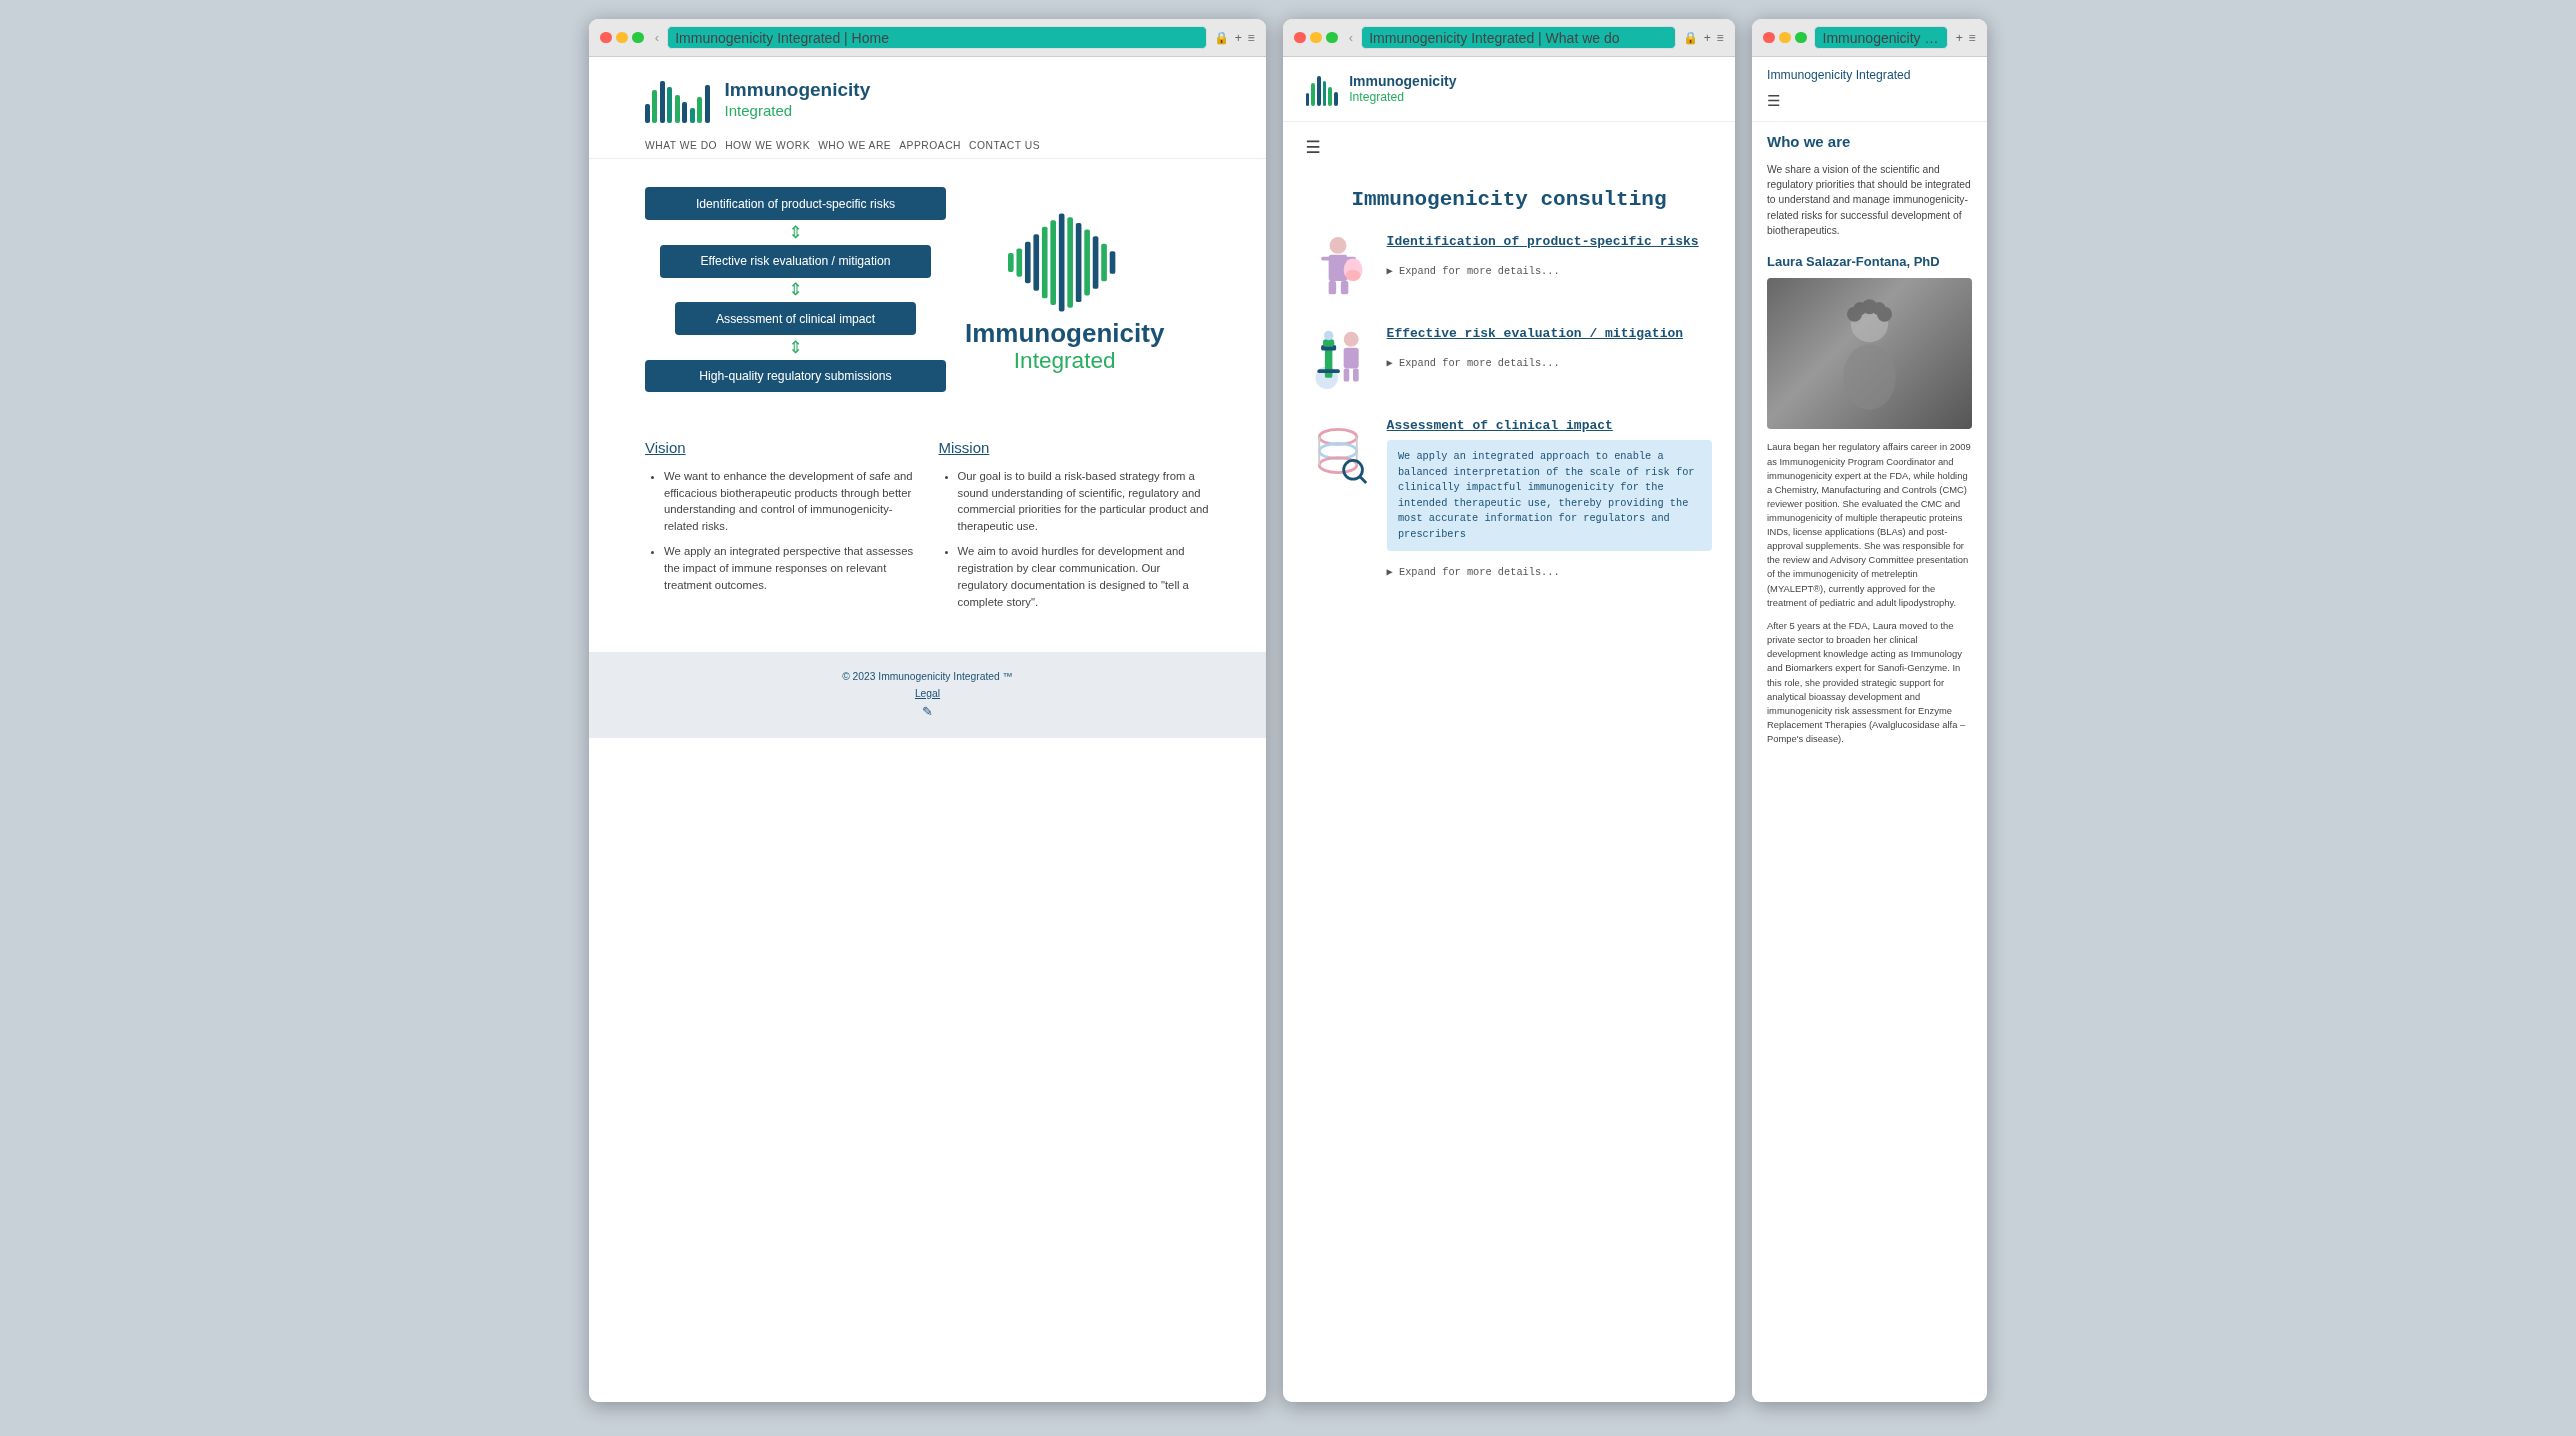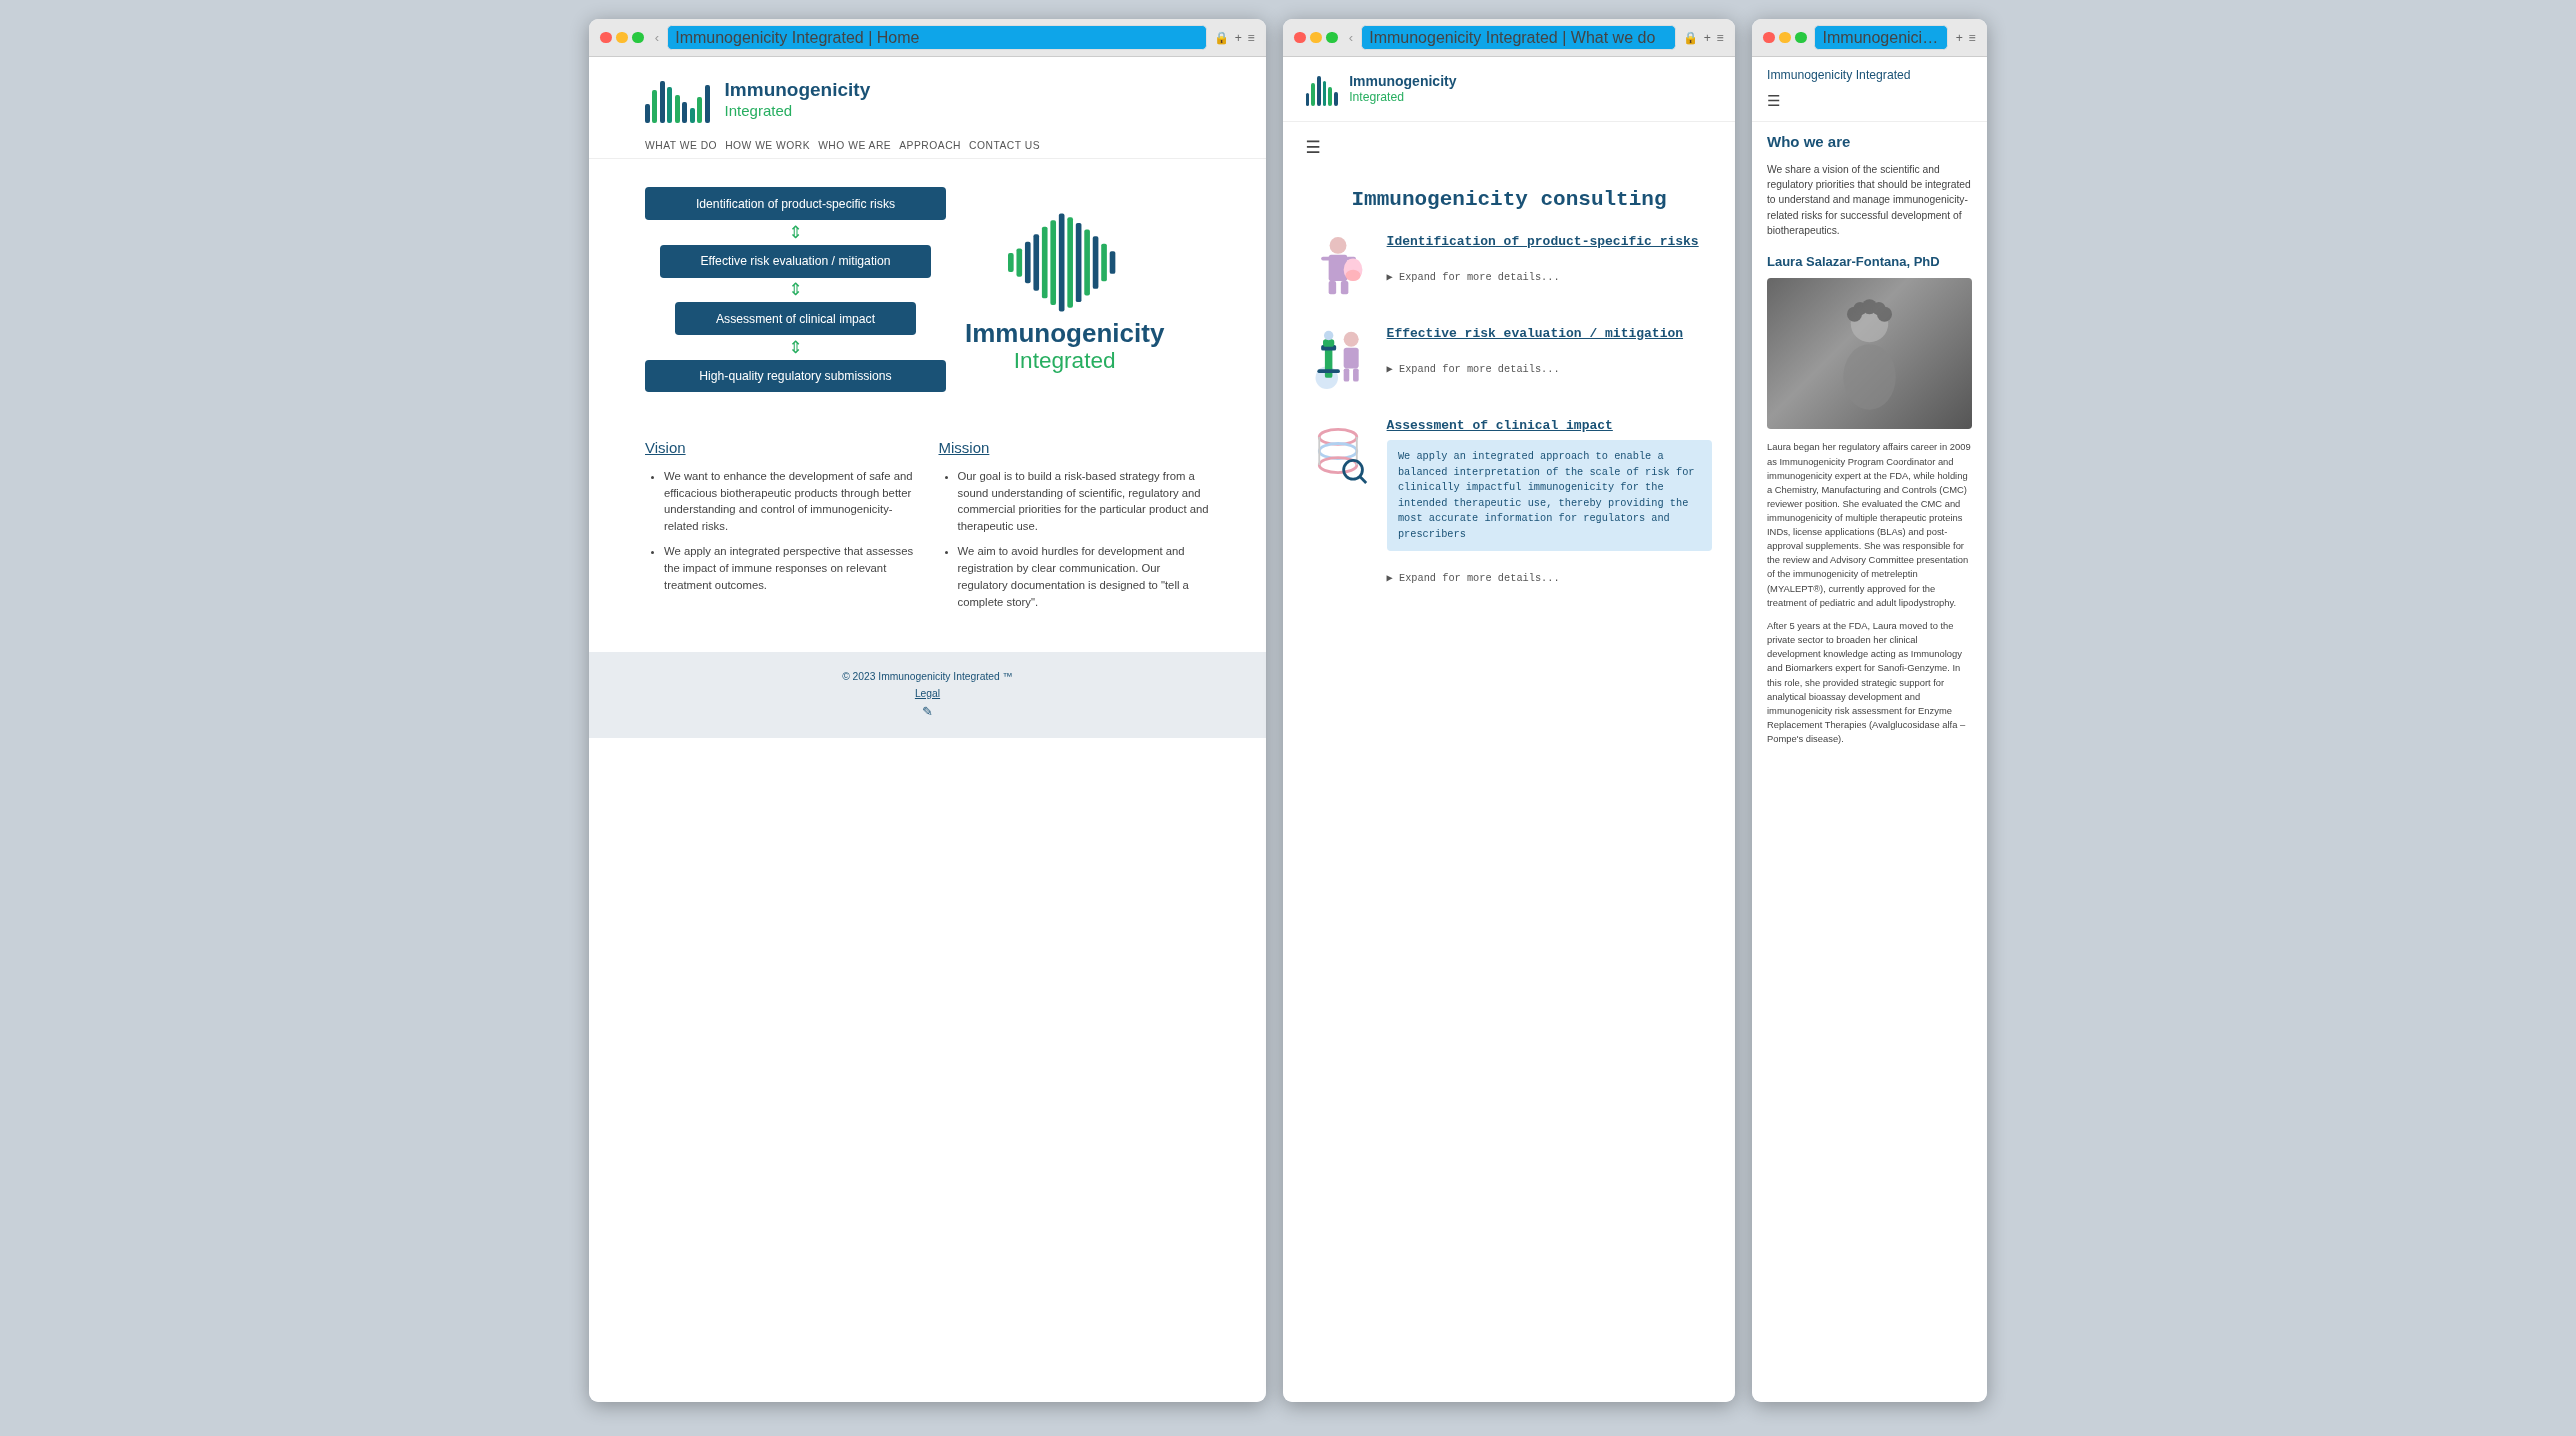--- a/index.html
+++ b/index.html
@@ -48,24 +48,24 @@
 
     .back-btn {
       font-size: 13px;
       color: #999;
       cursor: pointer;
       margin-left: 3.8px;
     }
 
     .url-bar {
       flex: 1;
-      background: #0ea5e9;
+      background: #14b8a6;
       border-radius: 4.7px;
       padding: 2.8px 7.5px;
-      font-size: 16px;
+      font-size: 14px;
       color: #444;
       border: 0.9px solid #ddd;
       white-space: nowrap;
       overflow: hidden;
       text-overflow: ellipsis;
     }
 
     .browser-icons {
       display: flex;
       gap: 5.6px;
@@ -291,21 +291,21 @@
       padding: 9.4px 11.3px;
       border-radius: 3.8px;
       font-size: 10.3px;
       color: #1a5276;
       line-height: 1.5;
     }
 
     .expand-link {
       font-size: 10.3px;
       color: #555;
-      margin-top: 20px;
+      margin-top: 14px;
       display: block;
     }
 
     
     .w3-content { padding: 0; }
 
     .w3-header {
       padding: 11.3px 15px;
       border-bottom: 0.9px solid #eee;
     }

